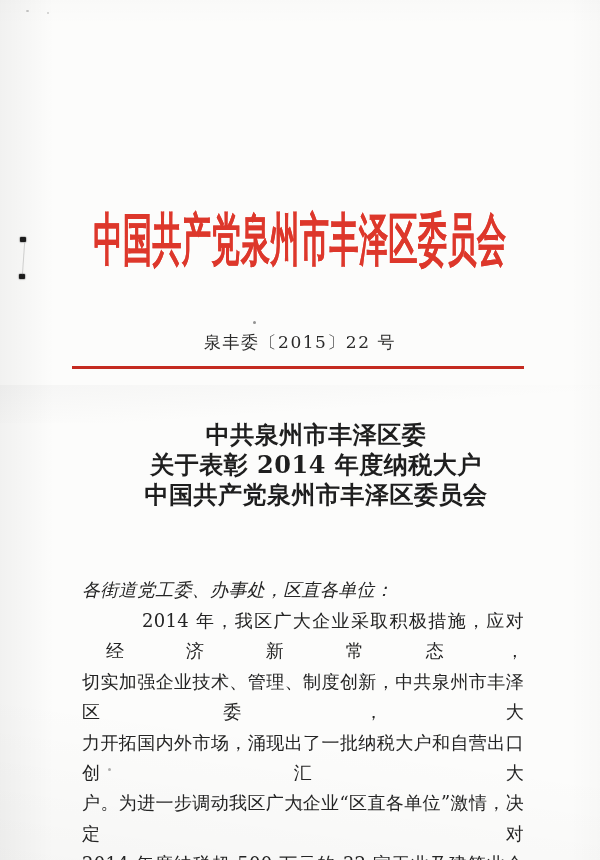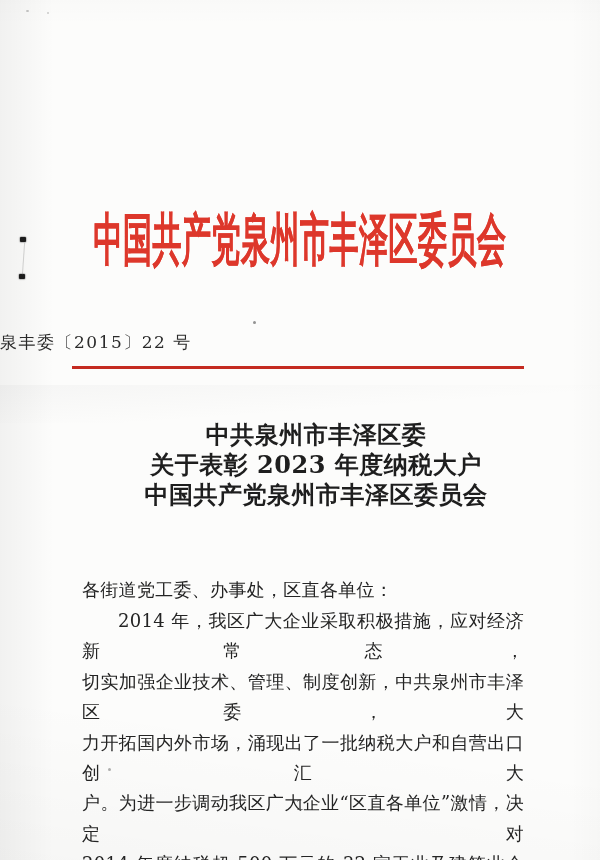--- a/index.html
+++ b/index.html
@@ -48,20 +48,21 @@
     letter-spacing: 0.5px;
     color: #dd372b;
     transform: scaleY(1.95);
     transform-origin: center;
     text-shadow: 0 0 0.4px #e6594d;
   }
 
   .doc-number {
     position: absolute;
     left: 0; top: 331px; width: 100%;
+    text-align: center;
     font-size: 17px;
     letter-spacing: 1.5px;
     color: #2a2a2a;
   }
 
   .red-rule {
     position: absolute;
     left: 72px; top: 366px;
     width: 452px; height: 3px;
     background: #c42a20;
@@ -79,37 +80,38 @@
     color: #1e1e1e;
     padding-left: 32px;
   }
 
   .salutation {
     position: absolute;
     left: 82px; top: 578px;
     font-size: 18px;
     letter-spacing: 0.3px;
     color: #242424;
+    font-style: italic;
   }
 
   .body-paragraph {
     position: absolute;
     left: 82px; top: 606px;
     width: 442px;
     font-size: 18px;
     color: #242424;
   }
   .body-line {
     line-height: 30.4px;
     text-align: justify;
     text-align-last: justify;
     letter-spacing: 0.3px;
     white-space: normal;
   }
-  .body-line.indent { text-indent: 2em; }
+  .body-line.indent { text-indent: 2em; margin-left: 24px; }
 
   .page-number {
     position: absolute;
     left: 0; top: 796px; width: 100%;
     text-align: center;
     font-size: 15px;
     color: #4a4a4a;
   }
 
   
@@ -153,21 +155,21 @@
   <div class="masthead">
     <span class="masthead-text">中国共产党泉州市丰泽区委员会</span>
   </div>
 
   <div class="doc-number">泉丰委〔2015〕22 号</div>
 
   <div class="red-rule"></div>
 
   <div class="title-block">
     <div>中共泉州市丰泽区委</div>
-    <div>关于表彰 2023 年度纳税大户</div>
+    <div>关于表彰 2014 年度纳税大户</div>
     <div>中国共产党泉州市丰泽区委员会</div>
   </div>
 
   <div class="salutation">各街道党工委、办事处，区直各单位：</div>
 
   <div class="body-paragraph">
     <div class="body-line indent">2014 年，我区广大企业采取积极措施，应对经济新常态，</div>
     <div class="body-line">切实加强企业技术、管理、制度创新，中共泉州市丰泽区委，大</div>
     <div class="body-line">力开拓国内外市场，涌现出了一批纳税大户和自营出口创汇大</div>
     <div class="body-line">户。为进一步调动我区广大企业“区直各单位”激情，决定对</div>

